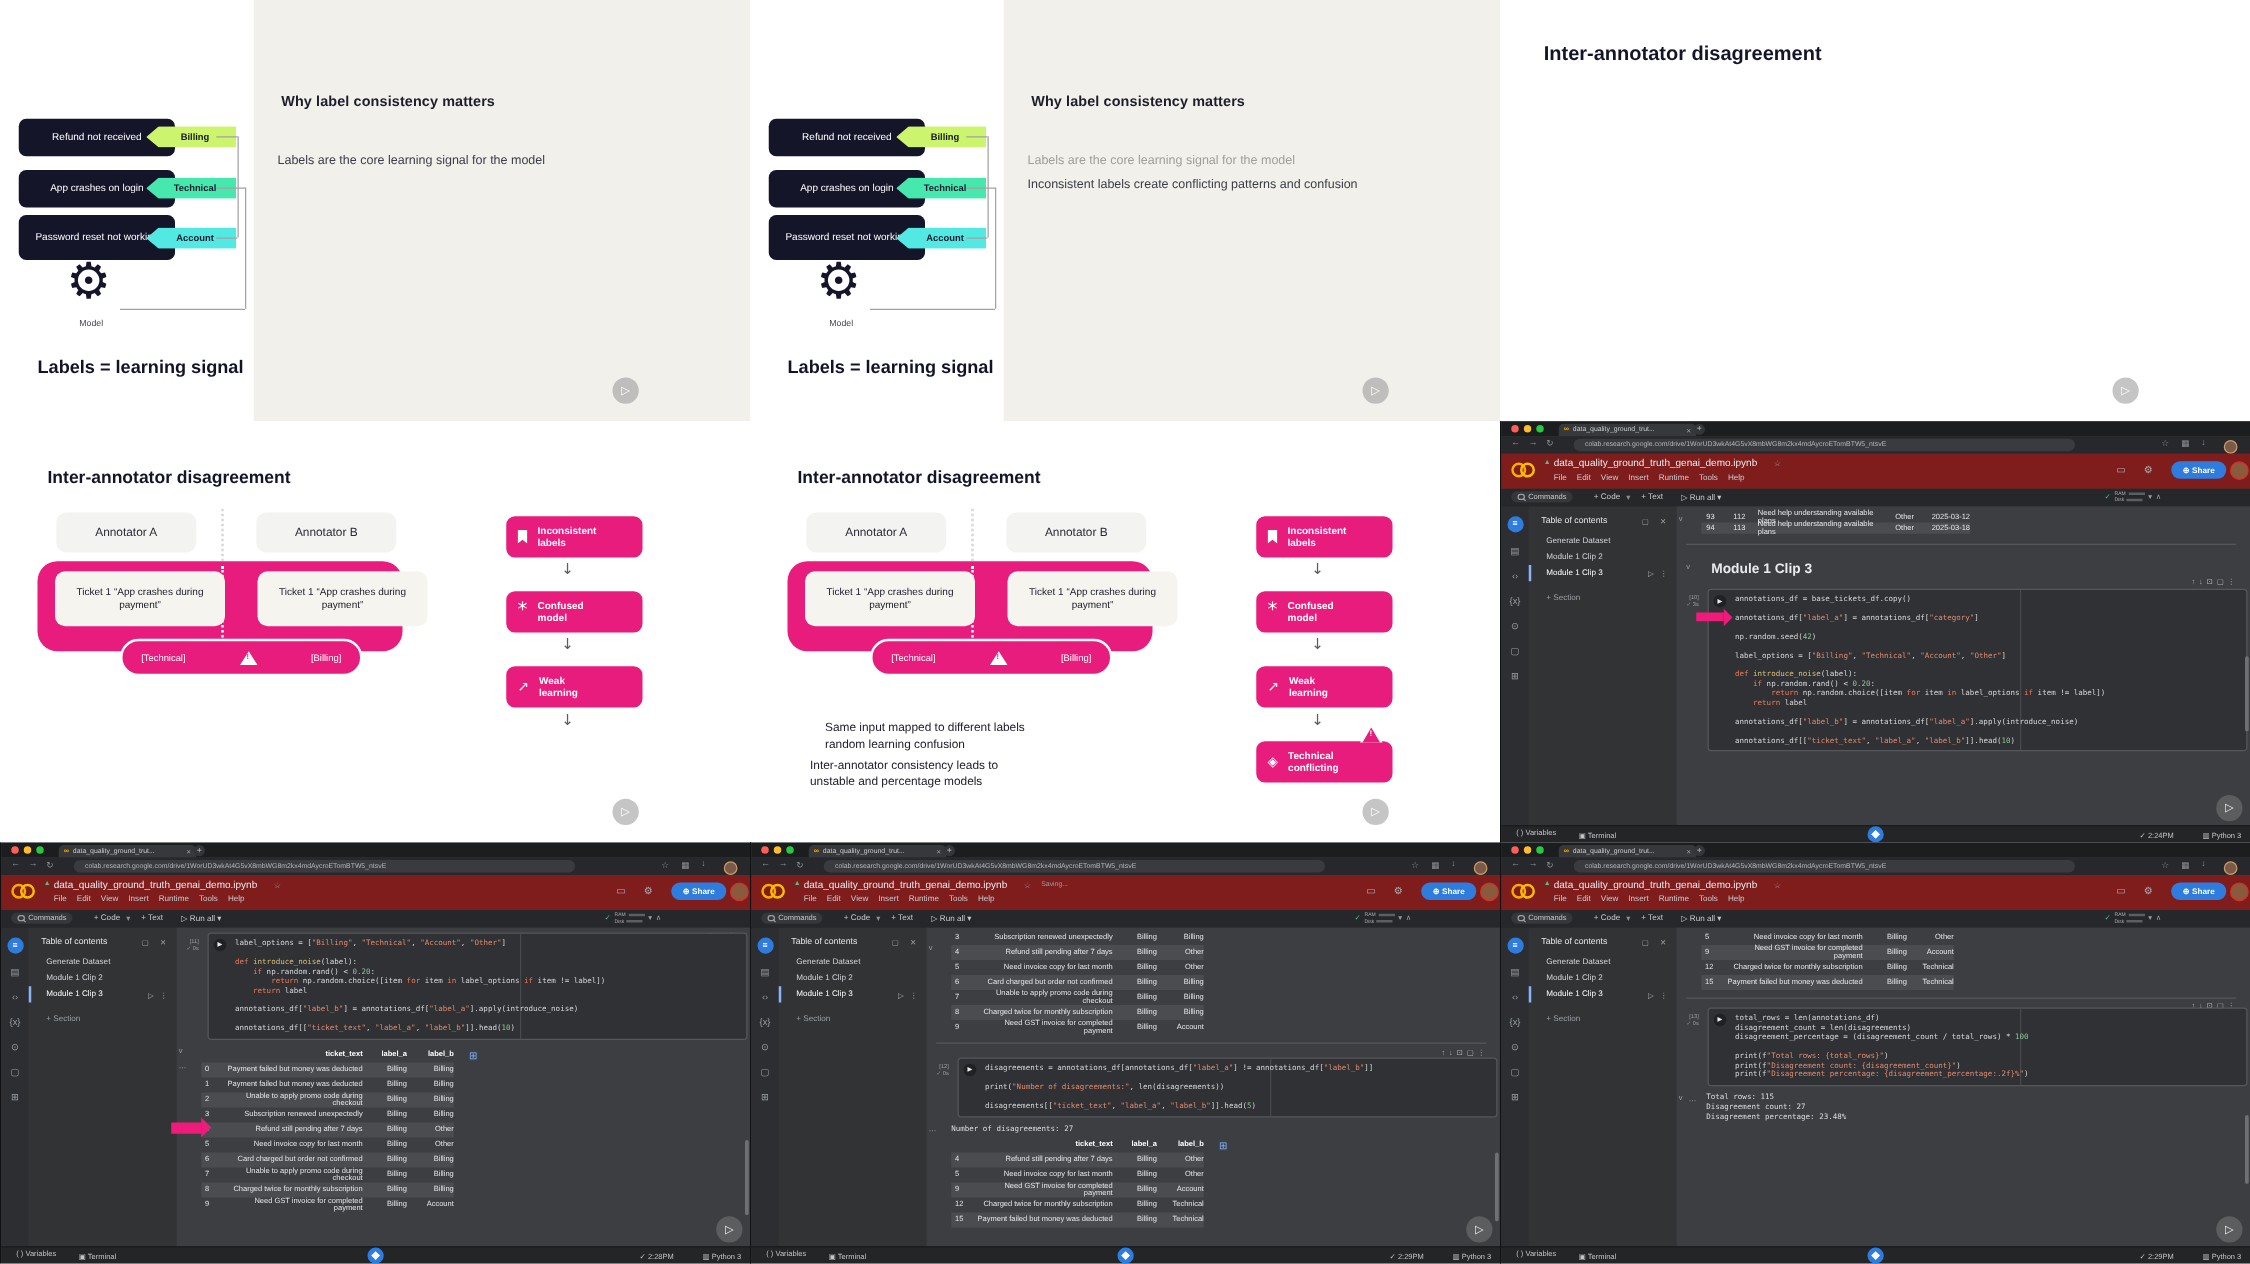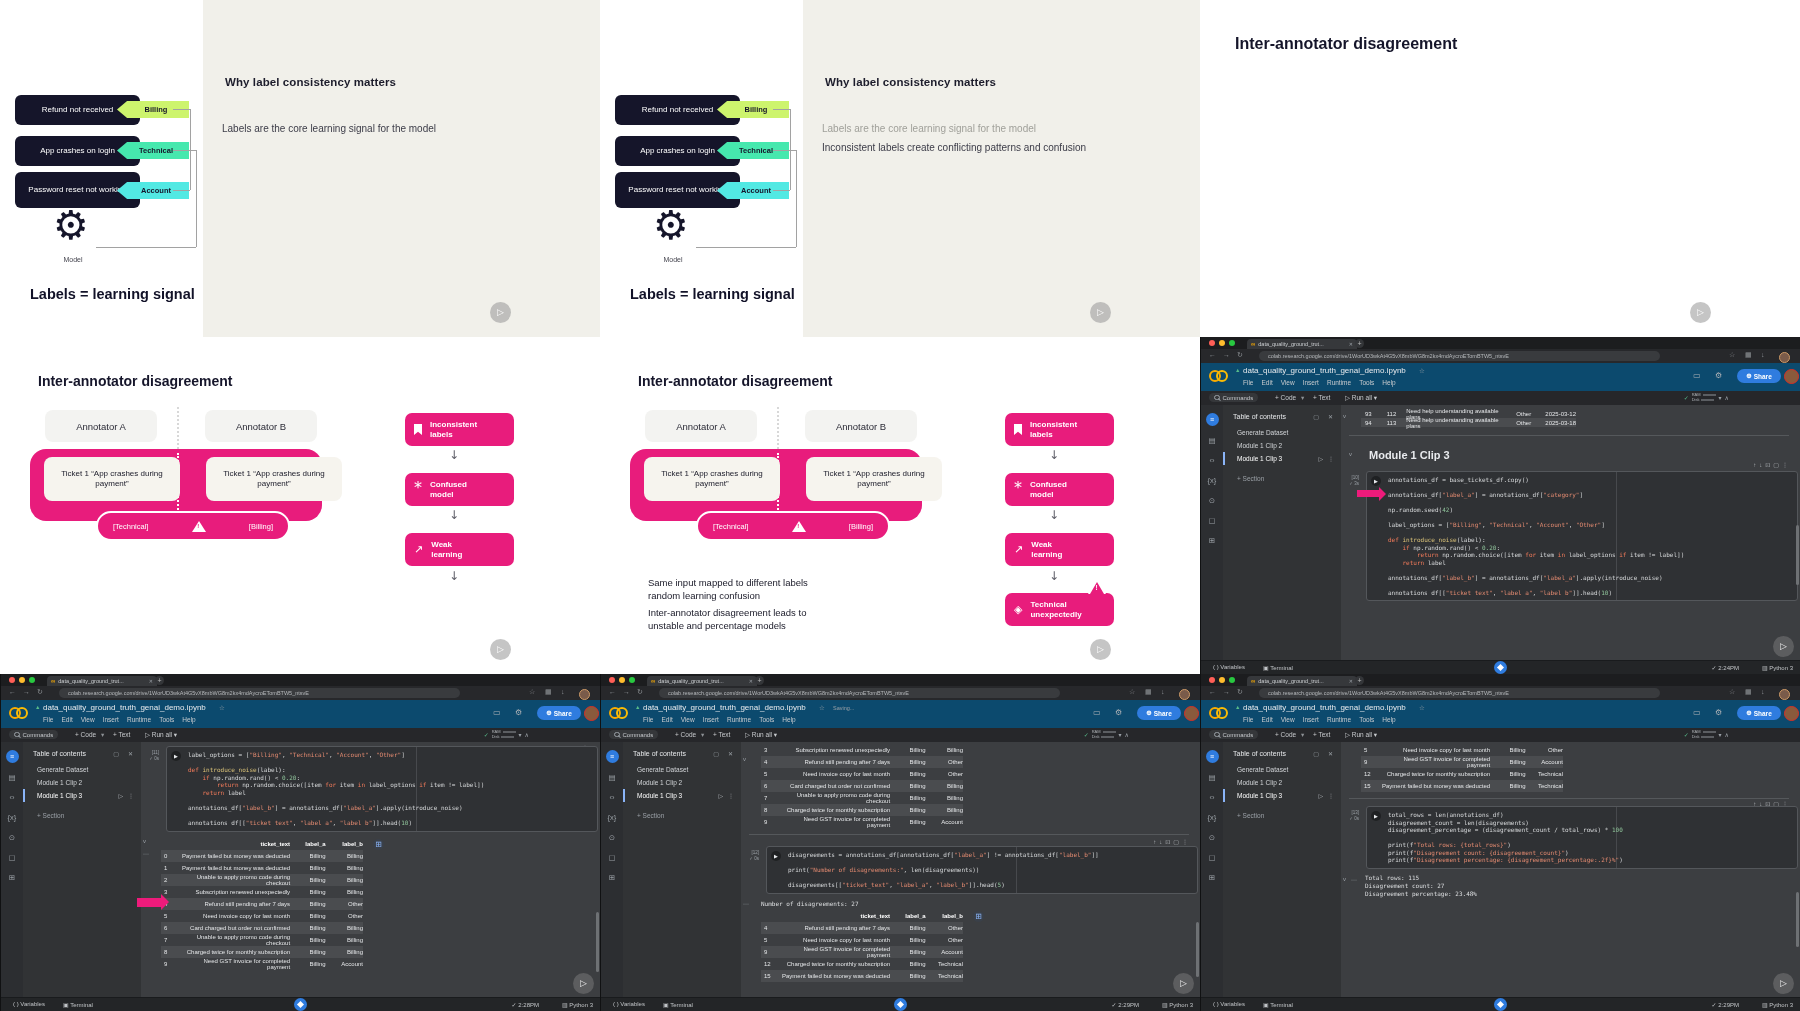--- a/index.html
+++ b/index.html
@@ -63,21 +63,21 @@
        font-size:5.5px;color:#cdd0d3;display:flex;align-items:center;gap:3px;padding:0 4px;}
   .fav{color:#f9ab00;font-weight:bold;font-size:6px;}
   .tclose{margin-left:auto;color:#9aa0a6;font-size:5px;}
   .newtab{position:absolute;left:154px;top:2px;width:9px;height:9px;border-radius:50%;background:#333538;
           color:#bbb;font-size:7px;line-height:9px;text-align:center;}
   .urlbar{position:absolute;left:0;top:12px;right:0;height:14px;background:#27282b;}
   .nav{position:absolute;top:2px;font-size:7px;color:#8d9195;}
   .urlpill{position:absolute;left:58px;top:2px;width:392px;height:10px;background:#393b3e;border-radius:5px;
            font-size:5.5px;color:#b6b9bc;line-height:10px;padding-left:9px;overflow:hidden;white-space:nowrap;}
   .avdot{position:absolute;top:2.5px;width:9px;height:9px;border-radius:50%;background:#7a5b4a;border:1px solid #c96;}
-  .cheader{position:absolute;left:0;top:26px;right:0;height:28px;background:#0c4a6e;}
+  .cheader{position:absolute;left:0;top:26px;right:0;height:28px;background:#7f1d1d;}
   .clogo{position:absolute;left:8px;top:7px;width:20px;height:12px;}
   .clogo i{position:absolute;width:8px;height:8px;border:2.5px solid #f9ab00;border-radius:50%;top:0;}
   .clogo i:first-child{left:0;} .clogo i:last-child{left:7px;border-color:#fbbc04;}
   .drv{position:absolute;left:34px;top:4px;font-size:5.5px;color:#57bb8a;}
   .ctitle{position:absolute;left:42px;top:3px;font-size:8px;color:#e8eaed;white-space:nowrap;}
   .star{position:absolute;top:4px;font-size:6.5px;color:#9aa0a6;}
   .saving{position:absolute;top:5px;font-size:5.5px;color:#9aa0a6;}
   .cmenus{position:absolute;left:42px;top:16px;display:flex;gap:8px;font-size:6.5px;color:#c8cbce;}
   .hicon{position:absolute;top:8px;font-size:8px;color:#aeb2b6;}
   .sharebtn{position:absolute;left:536px;top:6px;width:44px;height:14px;background:#2f7cdf;border-radius:8px;
@@ -281,40 +281,40 @@
         <span>Ticket 1 “App crashes during payment”</span>
       </div>
     <div class="cream" style="left:206px;top:120px;width:120px;height:44px">
         <span>Ticket 1 “App crashes during payment”</span>
       </div>
     <div class="pill" style="left:96px;top:174px;width:160px;height:26px">
       <span>[Technical]</span>
       <span class="wtri"></span>
       <span>[Billing]</span>
     </div>
-    <div class="note" style="left:48px;top:240px"><span>Same input mapped to different labels</span><br><span>random learning confusion</span></div>
-    <div class="note" style="left:48px;top:270px"><span>Inter-annotator disagreement leads to</span><br><span>unstable and percentage models</span></div>
+    <div class="note" style="left:60px;top:240px"><span>Same input mapped to different labels</span><br><span>random learning confusion</span></div>
+    <div class="note" style="left:48px;top:270px"><span>Inter-annotator consistency leads to</span><br><span>unstable and percentage models</span></div>
     <div class="chainbox" style="left:405px;top:76px">
         <span class="ic-bm"></span>
         <span class="tx"><span>Inconsistent</span><br><span>labels</span></span>
       </div>
     <div class="downarr" style="left:449px;top:111px">↓</div>
     <div class="chainbox" style="left:405px;top:136px">
         <span class="ic-ast">*</span>
         <span class="tx"><span>Confused</span><br><span>model</span></span>
       </div>
     <div class="downarr" style="left:449px;top:171px">↓</div>
     <div class="chainbox" style="left:405px;top:196px">
         <span class="ic-tr">↗</span>
         <span class="tx"><span>Weak</span><br><span>learning</span></span>
       </div>
     <div class="downarr" style="left:449px;top:232px">↓</div>
     <div class="chainbox" style="left:405px;top:256px">
         <span class="ic-cu">◈</span>
-        <span class="tx"><span>Technical</span><br><span>unexpectedly</span></span>
+        <span class="tx"><span>Technical</span><br><span>conflicting</span></span>
       </div>
     <div class="badge" style="left:488px;top:242px"></div>
     <div class="ghost" style="left:490px;top:302px">▷</div>
   </div>
 
   <div class="cell colab" style="left:1200px;top:337px">
     <div class="macbar">
       <span class="dot dred" style="left:8px"></span>
       <span class="dot dyel" style="left:18px"></span>
       <span class="dot dgrn" style="left:28px"></span>

